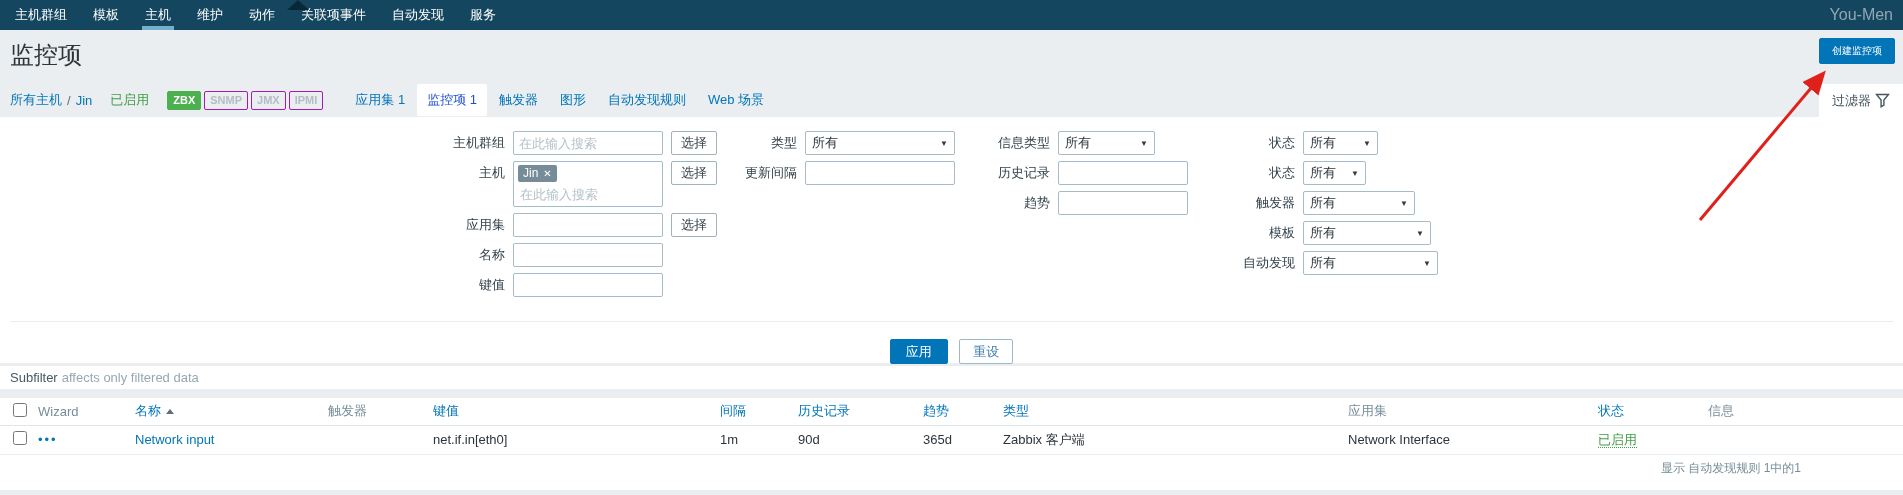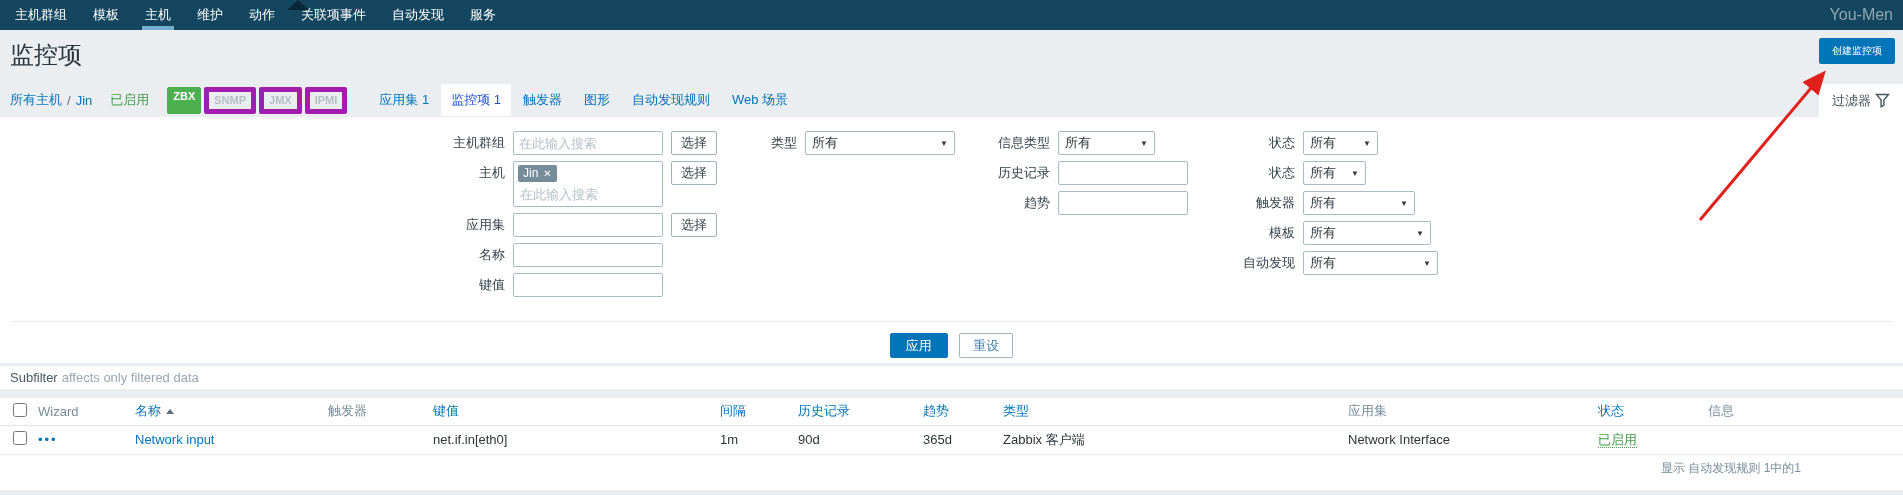--- a/index.html
+++ b/index.html
@@ -45,21 +45,21 @@
     display:flex; align-items:center; padding-left:10px; white-space:nowrap;
   }
   a.lnk { color:#0275b8; text-decoration:none; cursor:pointer; }
   .crumb-sep { color:#5c6f77; margin:0 5px; }
   .enabled-txt { color:#429e47; margin-left:18px; }
   .agent-badges { display:flex; margin-left:18px; gap:3px; }
   .badge {
     font-size:11px; font-weight:bold; padding:2px 5px; border-radius:2px; line-height:13px;
   }
   .badge.on { background:#4caf50; color:#fff; border:1px solid #4caf50; }
-  .badge.off { background:transparent; color:#b2bec3; border:5px solid #a21caf; }
+  .badge.off { background:transparent; color:#b2bec3; border:1px solid #a21caf; }
   .crumb-tabs { display:flex; align-items:center; margin-left:22px; }
   .crumb-tab { padding:7px 10px; margin-right:2px; color:#0275b8; cursor:pointer; border-radius:2px; }
   .crumb-tab.active { background:#fff; color:#1d4ed8; }
   
   .filter-tab {
     position:absolute; top:84px; right:0; width:84px; height:33px;
     background:#fff; display:flex; align-items:center; justify-content:center;
     gap:4px; color:#45565f; cursor:pointer;
   }
   
@@ -93,21 +93,21 @@
     width:150px; height:46px; border:1px solid #a5bbc6; border-radius:2px;
     background:#fff; padding:3px 4px;
   }
   .chip {
     display:inline-flex; align-items:center; background:#768d99; color:#fff;
     border-radius:2px; padding:1px 5px; font-size:12px; line-height:15px;
   }
   .chip .x { margin-left:5px; font-size:10px; cursor:pointer; }
   .host-ph { color:#b4c2ca; font-size:13px; margin-top:4px; padding-left:2px; }
   .f-divider { position:absolute; top:204px; left:10px; right:10px; border-top:1px solid #e8edf0; }
-  .f-buttons { position:absolute; top:216px; left:0; right:0; text-align:center; }
+  .f-buttons { position:absolute; top:222px; left:0; right:0; text-align:center; }
   .btn-apply {
     height:25px; padding:0 15px; background:#0275b8; color:#fff;
     border:1px solid #0275b8; border-radius:2px; font-size:13px; cursor:pointer;
     margin:0 4px; font-family:inherit;
   }
   .btn-reset {
     height:25px; padding:0 13px; background:#fff; color:#3a7ca8;
     border:1px solid #9fb8c8; border-radius:2px; font-size:13px; cursor:pointer;
     margin:0 4px; font-family:inherit;
   }
@@ -224,20 +224,24 @@
     </div>
   </div>
 
   <div class="fcol c2" style="left:660px;">
     <div class="frow">
       <div class="flabel">类型</div>
       <div class="sel w150">
         <span>所有</span>
         <span class="arr">▼</span>
       </div>
+    </div>
+    <div class="frow">
+      <div class="flabel">更新间隔</div>
+      <input class="inp w150" style="">
     </div>
   </div>
 
   <div class="fcol c3" style="left:920px;">
     <div class="frow">
       <div class="flabel">信息类型</div>
       <div class="sel w97">
         <span>所有</span>
         <span class="arr">▼</span>
       </div>

